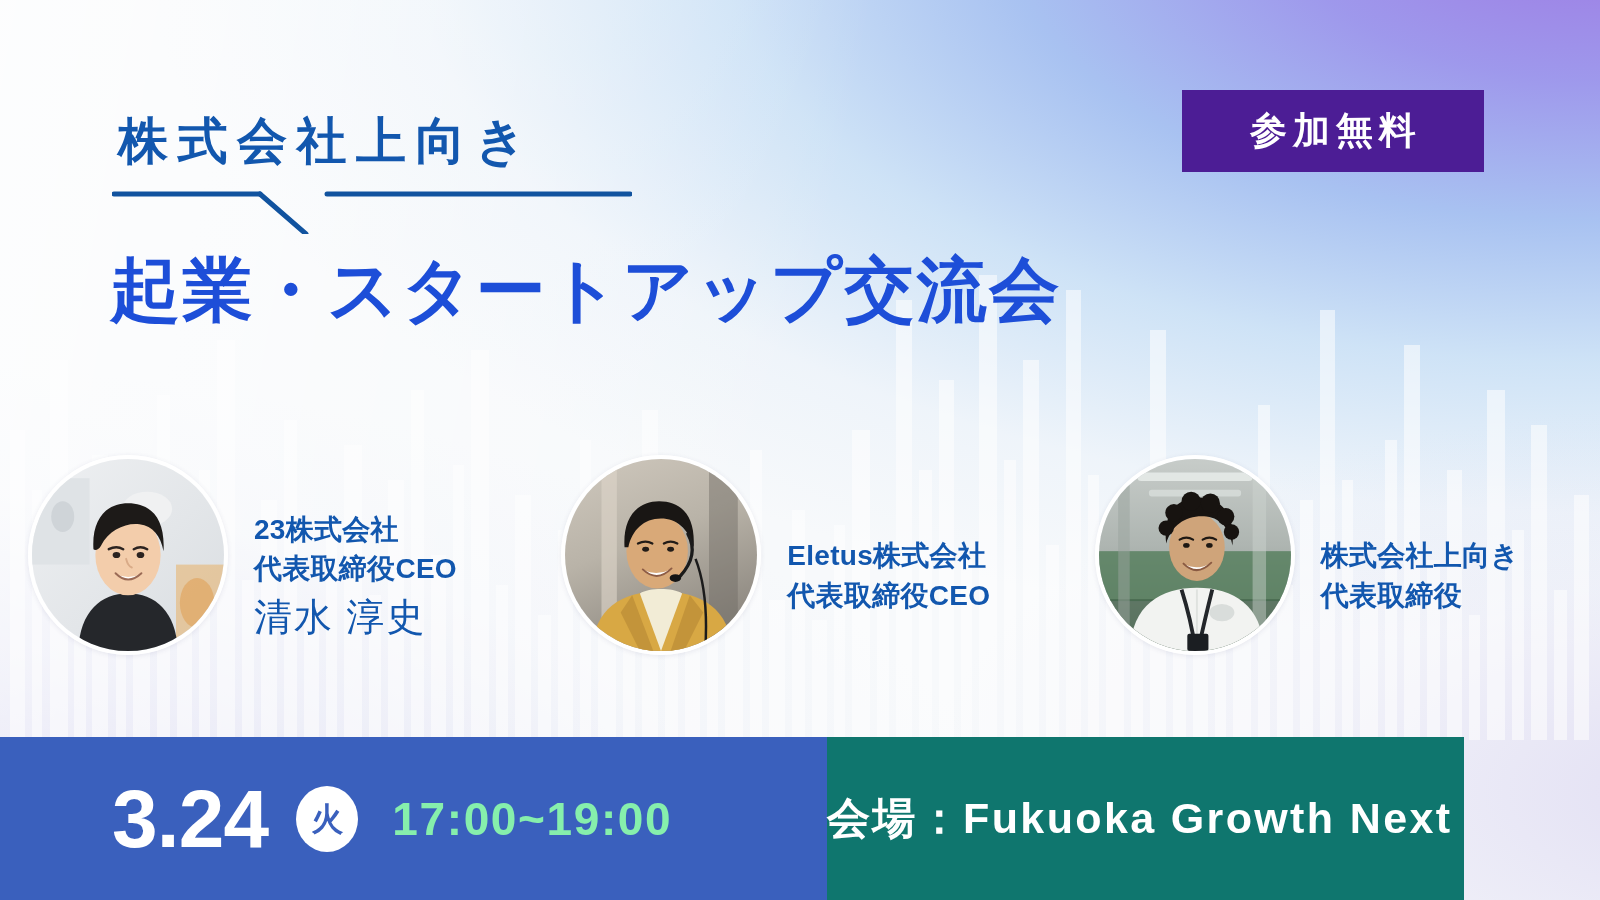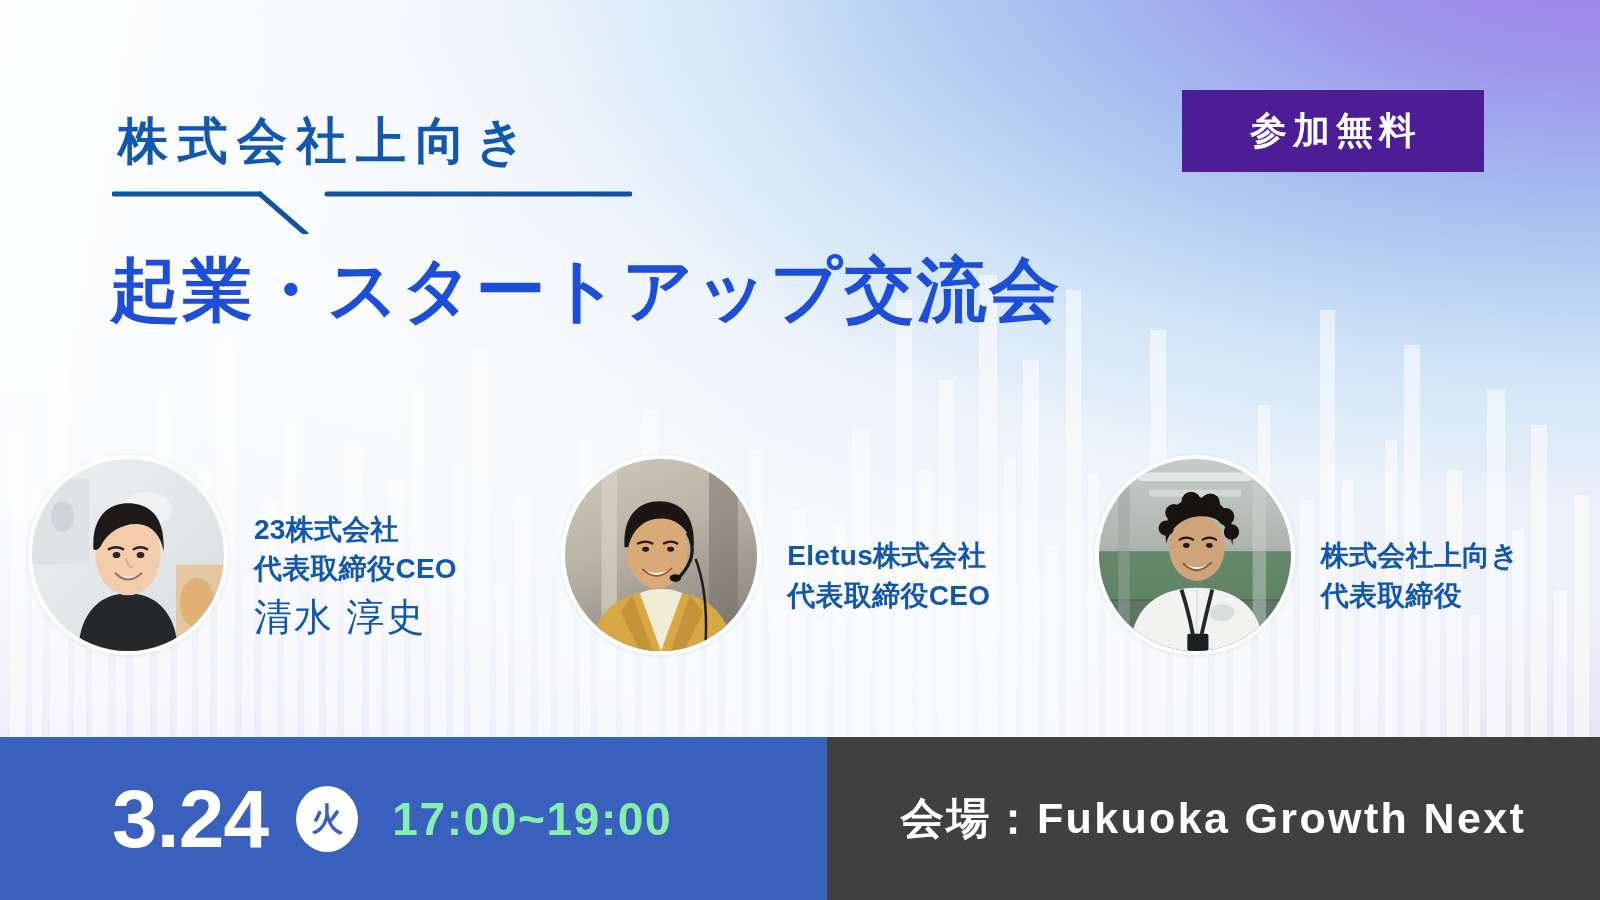--- a/index.html
+++ b/index.html
@@ -133,35 +133,34 @@
   .sp-name {
     font-size:38px; font-weight:400;
     letter-spacing:0.05em;
     line-height:1.3;
     margin-top:4px;
   }
 
   
   .bottombar {
     position:absolute; left:0; top:737px;
-    width:1600px; height:163px;
+    width:1464px; height:163px;
     display:flex;
   }
   .bb-left {
     width:827px; height:100%;
     background:#3a60bd;
     display:flex; align-items:center;
     padding-left:112px;
     gap:22px;
   }
   .bb-right {
     flex:1; height:100%;
-    background:#404040;
+    background:#0f766e;
     display:flex; align-items:center;
-    justify-content:center;
   }
   .date-num {
     color:#ffffff;
     font-size:82px; font-weight:700;
     letter-spacing:-0.01em;
     line-height:1;
   }
   .day-circle {
     width:62px; height:66px;
     border-radius:50%;

